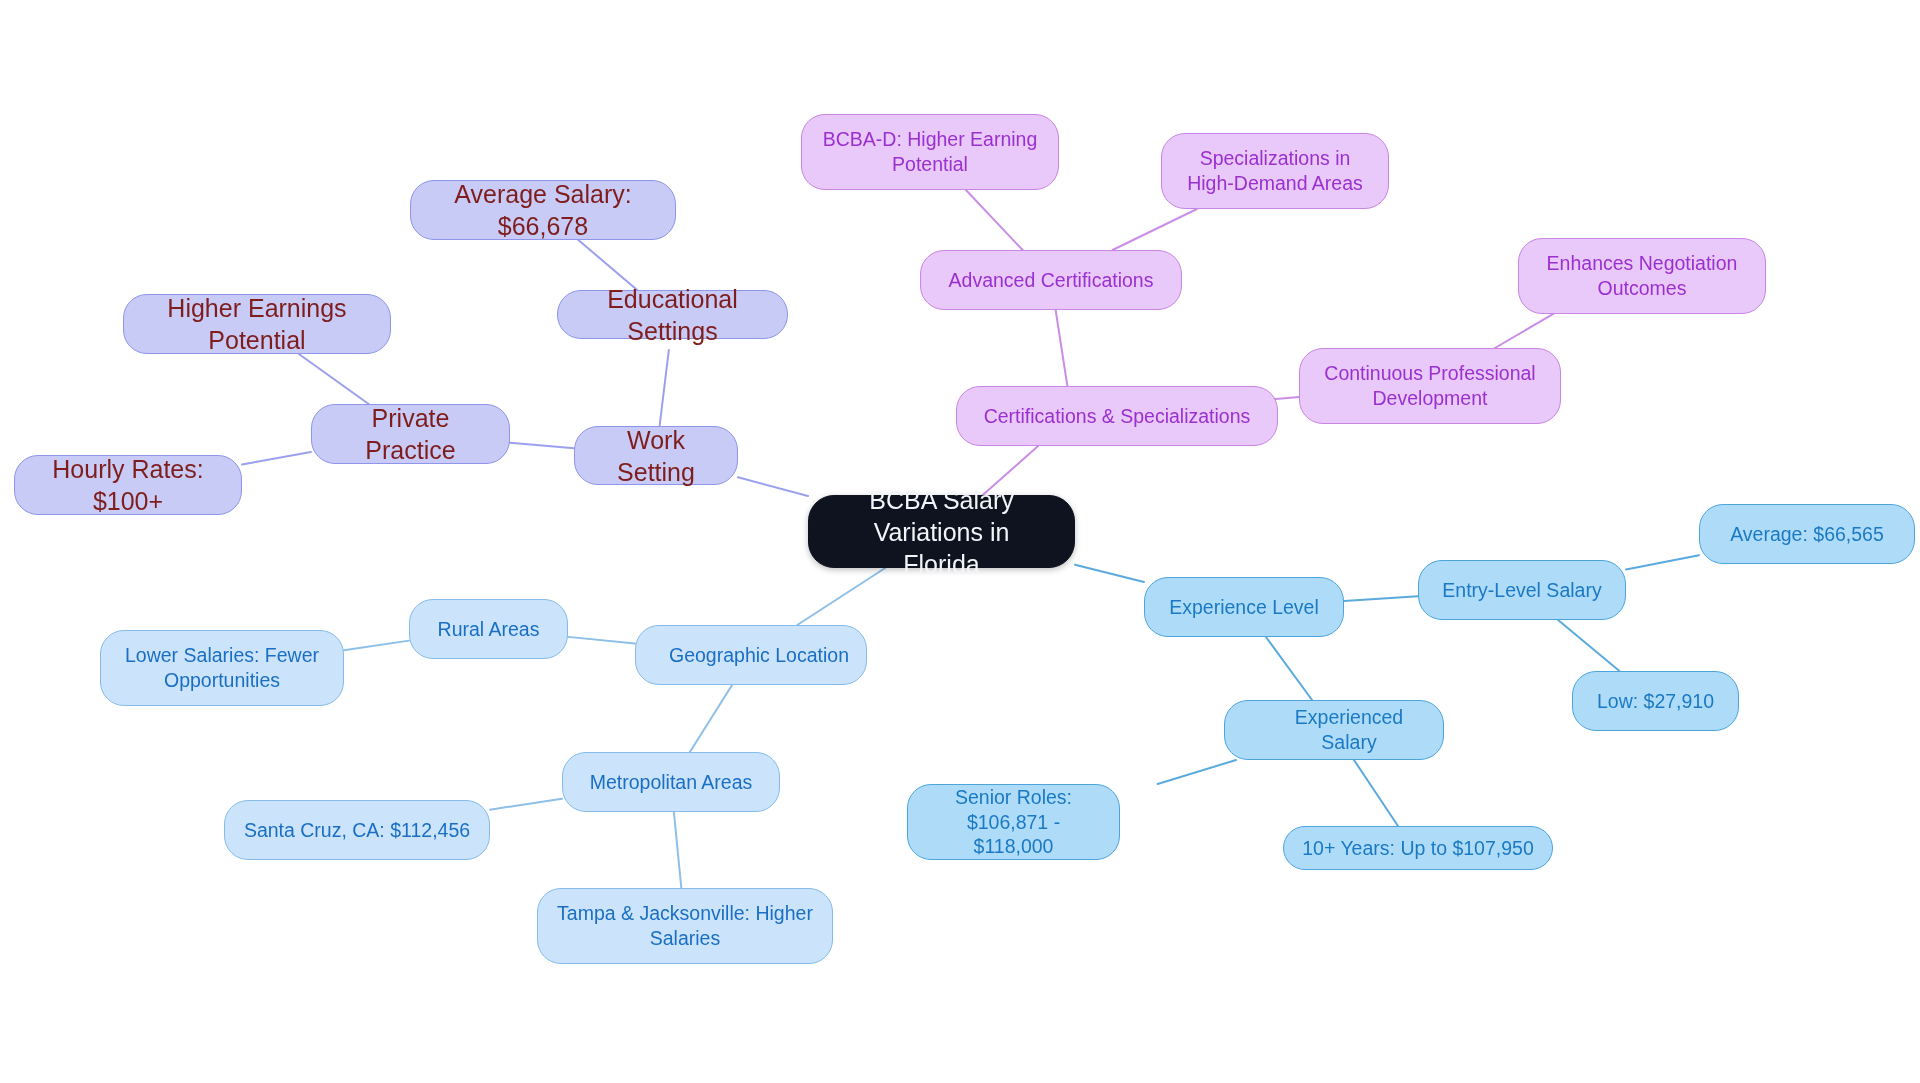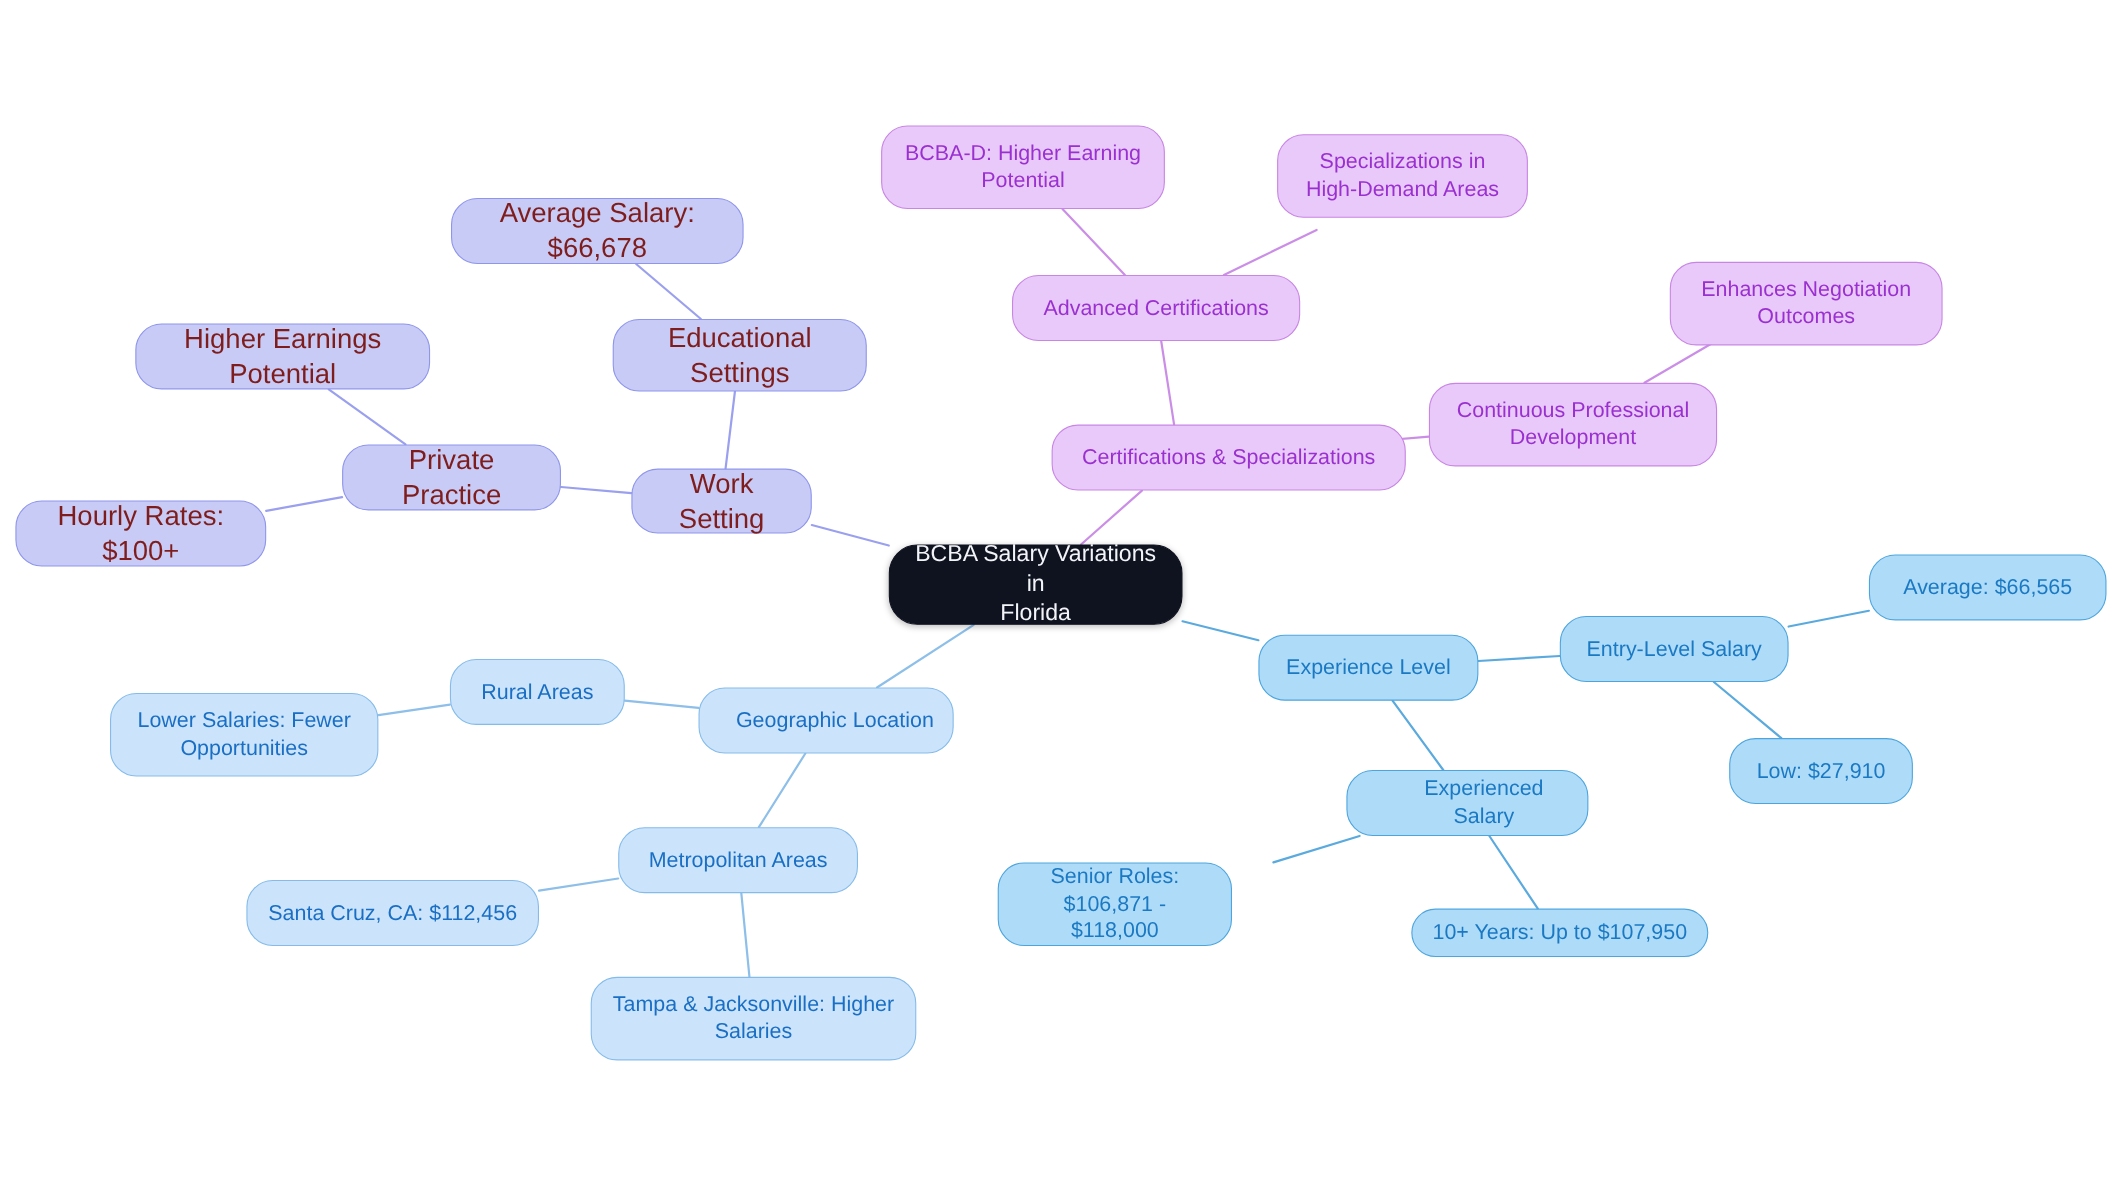--- a/index.html
+++ b/index.html
@@ -36,21 +36,21 @@
     border-width: 1.6px;
     border-style: solid;
     line-height: 1.28;
     padding: 6px 14px;
     white-space: pre-line;
   }
   .node.root {
     background: #0f1320;
     border-color: #0f1320;
     color: #f2f4f8;
-    font-size: 21px;
+    font-size: 25px;
     border-radius: 26px;
     box-shadow: 0 2px 6px rgba(0,0,0,0.25);
   }
   .node.purple {
     background: #c7cbf6;
     border-color: #8e95ea;
     color: #7f1d1d;
     font-size: 25px;
   }
   .node.violet {
@@ -100,30 +100,30 @@
       <path d="M 635 643.5104761904762 L 568 636.8742857142857" stroke="#8dbfe9" stroke-width="2" fill="none" stroke-linecap="round"></path>
       <path d="M 409 640.6341463414634 L 344 650.1463414634146" stroke="#8dbfe9" stroke-width="2" fill="none" stroke-linecap="round"></path>
       <path d="M 732.1023622047244 685 L 689.8976377952756 752" stroke="#8dbfe9" stroke-width="2" fill="none" stroke-linecap="round"></path>
       <path d="M 562 798.6624203821656 L 490 809.6687898089172" stroke="#8dbfe9" stroke-width="2" fill="none" stroke-linecap="round"></path>
       <path d="M 673.9166666666666 812 L 681.3055555555555 888" stroke="#8dbfe9" stroke-width="2" fill="none" stroke-linecap="round"></path>
     </svg>
   <div id="node-layer">
       <div class="node root" style="left: 808px; top: 495px; width: 267px; height: 73px;">BCBA Salary Variations in
 Florida</div>
       <div class="node purple" style="left: 574px; top: 426px; width: 164px; height: 59px;">Work Setting</div>
-      <div class="node purple" style="left: 557px; top: 290px; width: 231px; height: 66px;">Educational Settings</div>
+      <div class="node purple" style="left: 557px; top: 290px; width: 231px; height: 49px;">Educational Settings</div>
       <div class="node purple" style="left: 410px; top: 180px; width: 266px; height: 60px;">Average Salary: $66,678</div>
       <div class="node purple" style="left: 311px; top: 404px; width: 199px; height: 60px;">Private Practice</div>
       <div class="node purple" style="left: 123px; top: 294px; width: 268px; height: 60px;">Higher Earnings Potential</div>
       <div class="node purple" style="left: 14px; top: 455px; width: 228px; height: 60px;">Hourly Rates: $100+</div>
       <div class="node violet" style="left: 911px; top: 386px; width: 322px; height: 60px; margin-left: 45px;">Certifications &amp; Specializations</div>
       <div class="node violet" style="left: 920px; top: 250px; width: 262px; height: 60px;">Advanced Certifications</div>
       <div class="node violet" style="left: 801px; top: 114px; width: 258px; height: 76px;">BCBA-D: Higher Earning
 Potential</div>
-      <div class="node violet" style="left: 1161px; top: 122px; width: 228px; height: 76px;">Specializations in
+      <div class="node violet" style="left: 1161px; top: 133px; width: 228px; height: 76px;">Specializations in
 High-Demand Areas</div>
       <div class="node violet" style="left: 1299px; top: 348px; width: 262px; height: 76px;">Continuous Professional
 Development</div>
       <div class="node violet" style="left: 1518px; top: 238px; width: 248px; height: 76px;">Enhances Negotiation
 Outcomes</div>
       <div class="node blue" style="left: 1144px; top: 577px; width: 200px; height: 60px;">Experience Level</div>
       <div class="node blue" style="left: 1418px; top: 560px; width: 208px; height: 60px;">Entry-Level Salary</div>
       <div class="node blue" style="left: 1699px; top: 504px; width: 216px; height: 60px;">Average: $66,565</div>
       <div class="node blue" style="left: 1572px; top: 671px; width: 167px; height: 60px;">Low: $27,910</div>
       <div class="node blue" style="left: 1224px; top: 700px; width: 220px; height: 60px; padding-left: 44px;">Experienced Salary</div>

